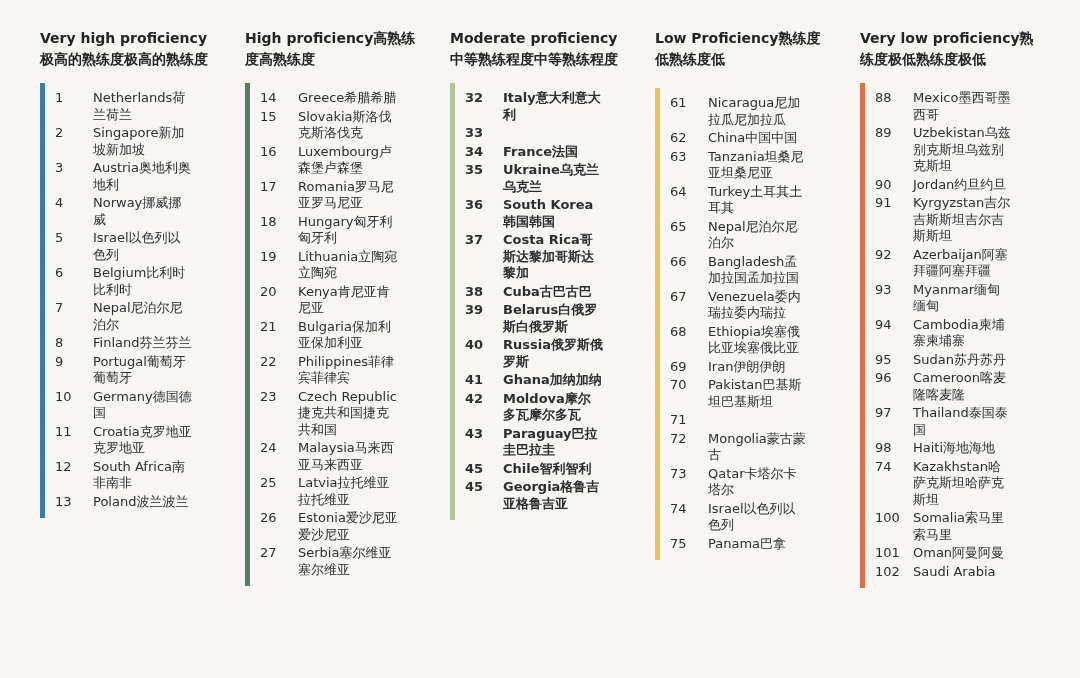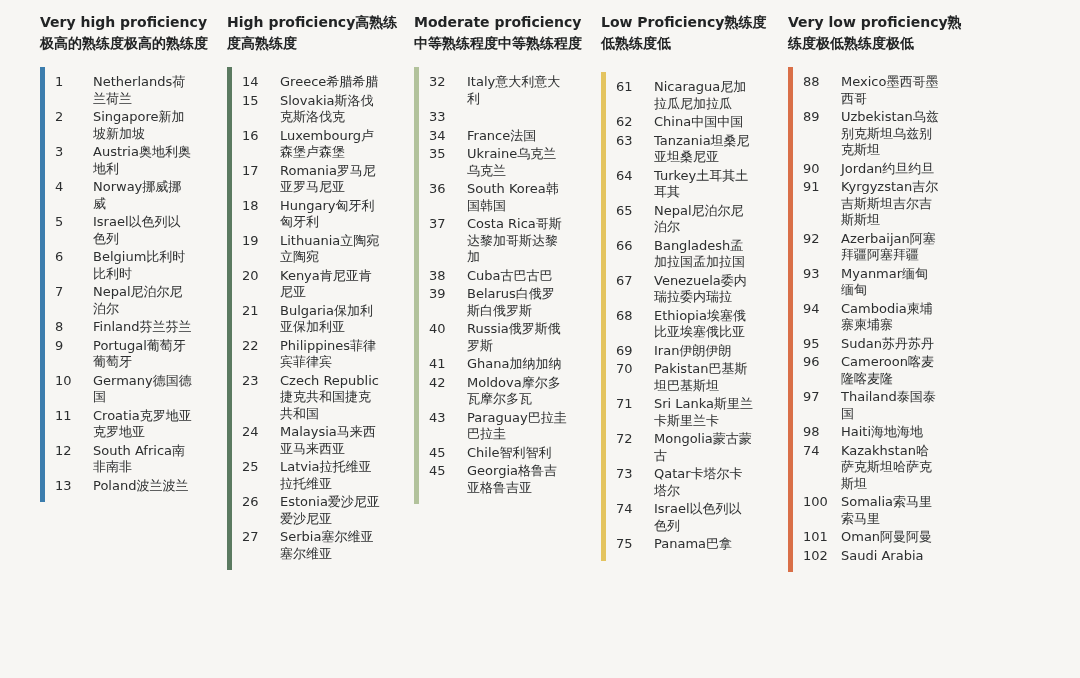--- a/index.html
+++ b/index.html
@@ -7,22 +7,22 @@
   }
   body {
     width: 1080px; height: 678px;
     overflow: hidden;
     background: #f7f6f3;
     color: #2c2e2f;
     font-family: "DejaVu Sans", sans-serif;
   }
   .bands {
     display: flex;
-    gap: 4px;
-    padding: 12px 0 0 40px;
+    gap: 22px;
+    padding: 28px 0 0 40px;
     box-sizing: border-box;
   }
   .band {
     flex: 0 0 183px;
     width: 183px;
   }
   .band-title {
     margin: 0 0 13px 0;
     max-width: 174px;
     font-size: 14px;
@@ -166,21 +166,21 @@
           <span class="country">Estonia爱沙尼亚爱沙尼亚</span>
         </div>
         <div class="row">
           <span class="rank">27</span>
           <span class="country">Serbia塞尔维亚塞尔维亚</span>
         </div>
       </div>
     </section>
     <section class="band">
       <h2 class="band-title">Moderate proficiency中等熟练程度中等熟练程度</h2>
-      <div class="band-list" style="border-left-color: rgb(178, 194, 155);">
+      <div class="band-list" style="border-left-color: rgb(178, 194, 155); font-weight: bold;">
         <div class="row">
           <span class="rank">32</span>
           <span class="country">Italy意大利意大利</span>
         </div>
         <div class="row">
           <span class="rank">33</span>
         </div>
         <div class="row">
           <span class="rank">34</span>
           <span class="country">France法国</span>
@@ -269,21 +269,20 @@
         <div class="row">
           <span class="rank">69</span>
           <span class="country">Iran伊朗伊朗</span>
         </div>
         <div class="row">
           <span class="rank">70</span>
           <span class="country">Pakistan巴基斯坦巴基斯坦</span>
         </div>
         <div class="row">
           <span class="rank">71</span>
-          <span class="country">Sri Lanka斯里兰卡斯里兰卡</span>
         </div>
         <div class="row">
           <span class="rank">72</span>
           <span class="country">Mongolia蒙古蒙古</span>
         </div>
         <div class="row">
           <span class="rank">73</span>
           <span class="country">Qatar卡塔尔卡塔尔</span>
         </div>
         <div class="row">

